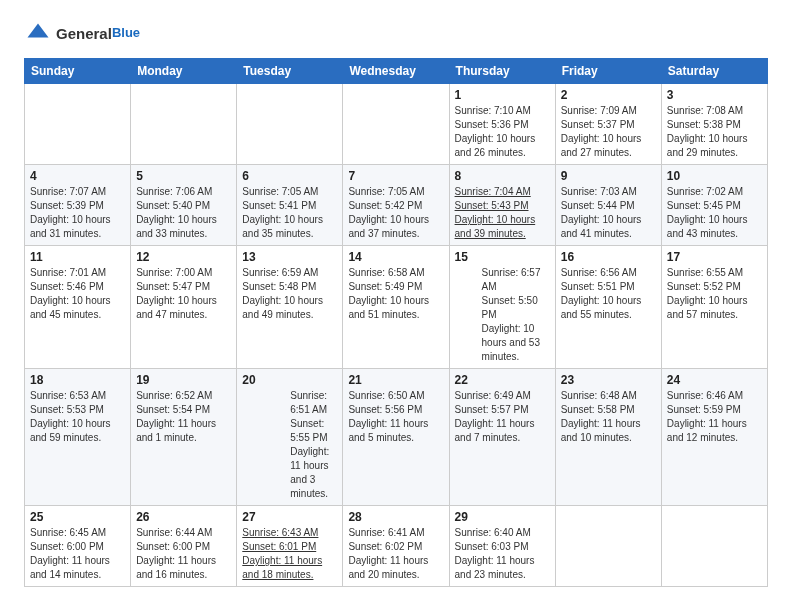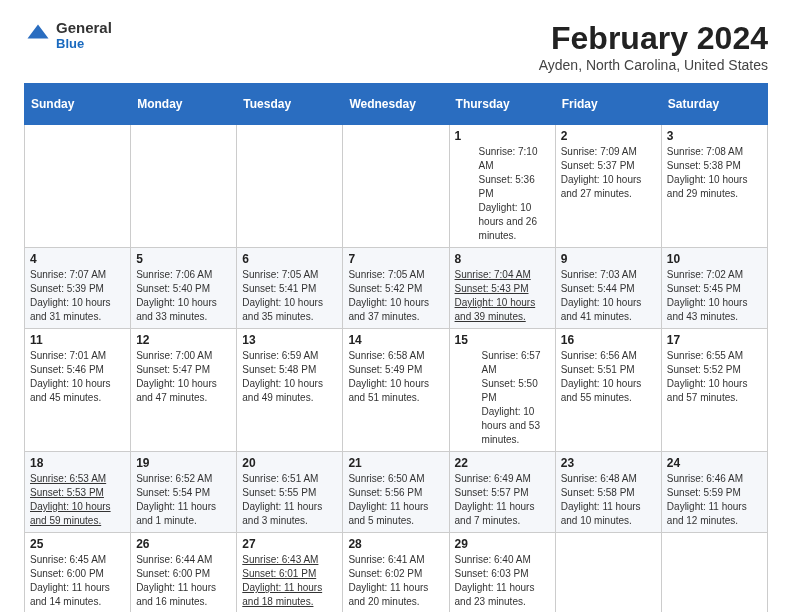--- a/index.html
+++ b/index.html
@@ -16,21 +16,21 @@
       align-items: flex-start;
       margin-bottom: 10px;
     }
     .logo {
       display: flex;
       align-items: center;
       gap: 4px;
     }
     .logo-text {
       display: flex;
-      flex-direction: column;
+      flex-direction: row;
       line-height: 1.1;
     }
     .logo-general {
       font-size: 15px;
       font-weight: bold;
       color: #333;
     }
     .logo-blue {
       font-size: 13px;
       font-weight: bold;
@@ -55,21 +55,21 @@
     .calendar-table {
       width: 100%;
       border-collapse: collapse;
     }
     .calendar-table th {
       background: #2a6dc0;
       color: #fff;
       font-size: 12px;
       font-weight: bold;
       text-align: left;
-      padding: 13px 6px;
+      padding: 5px 6px;
       border: 1px solid #2a6dc0;
     }
     .calendar-table td {
       border: 1px solid #ccc;
       vertical-align: top;
       padding: 4px 5px;
       font-size: 10.5px;
       color: #222;
       width: calc(100% / 7);
       height: 80px;
@@ -99,24 +99,20 @@
 <div class="header-area">
   <div class="logo">
     <svg class="logo-icon" viewBox="0 0 32 32">
       <polygon points="16,4 28,20 4,20" fill="#2a6dc0"></polygon>
     </svg>
     <div class="logo-text">
       <span class="logo-general">General</span>
       <span class="logo-blue">Blue</span>
     </div>
   </div>
-  <div class="title-block">
-    <div class="main-title">February 2024</div>
-    <div class="subtitle">Ayden, North Carolina, United States</div>
-  </div>
 </div>
 
 <table class="calendar-table">
   <thead>
     <tr>
     <th>Sunday</th>
         <th>Monday</th>
         <th>Tuesday</th>
         <th>Wednesday</th>
         <th>Thursday</th>
@@ -125,21 +121,21 @@
       </tr>
   </thead>
   <tbody id="calendar-body">
   <tr>
         <td class="empty-cell"></td>
         <td class="empty-cell"></td>
         <td class="empty-cell"></td>
         <td class="empty-cell"></td>
         <td>
           <span class="day-number">1</span>
-          <div class="day-detail" style="white-space: pre-line; margin-left: 24px;">Sunrise: 7:10 AM
+          <div class="day-detail" style="white-space: pre-line;">Sunrise: 7:10 AM
 Sunset: 5:36 PM
 Daylight: 10 hours and 26 minutes.</div>
         </td>
         <td>
           <span class="day-number">2</span>
           <div class="day-detail" style="white-space: pre-line;">Sunrise: 7:09 AM
 Sunset: 5:37 PM
 Daylight: 10 hours and 27 minutes.</div>
         </td>
         <td>
@@ -233,33 +229,33 @@
         <td>
           <span class="day-number">17</span>
           <div class="day-detail" style="white-space: pre-line;">Sunrise: 6:55 AM
 Sunset: 5:52 PM
 Daylight: 10 hours and 57 minutes.</div>
         </td>
       </tr>
       <tr>
         <td>
           <span class="day-number">18</span>
-          <div class="day-detail" style="white-space: pre-line; text-decoration: underline;">Sunrise: 6:53 AM
+          <div class="day-detail" style="white-space: pre-line;">Sunrise: 6:53 AM
 Sunset: 5:53 PM
 Daylight: 10 hours and 59 minutes.</div>
         </td>
         <td>
           <span class="day-number">19</span>
           <div class="day-detail" style="white-space: pre-line;">Sunrise: 6:52 AM
 Sunset: 5:54 PM
 Daylight: 11 hours and 1 minute.</div>
         </td>
         <td>
           <span class="day-number">20</span>
-          <div class="day-detail" style="white-space: pre-line;">Sunrise: 6:51 AM
+          <div class="day-detail" style="white-space: pre-line; margin-left: 48px;">Sunrise: 6:51 AM
 Sunset: 5:55 PM
 Daylight: 11 hours and 3 minutes.</div>
         </td>
         <td>
           <span class="day-number">21</span>
           <div class="day-detail" style="white-space: pre-line;">Sunrise: 6:50 AM
 Sunset: 5:56 PM
 Daylight: 11 hours and 5 minutes.</div>
         </td>
         <td>

